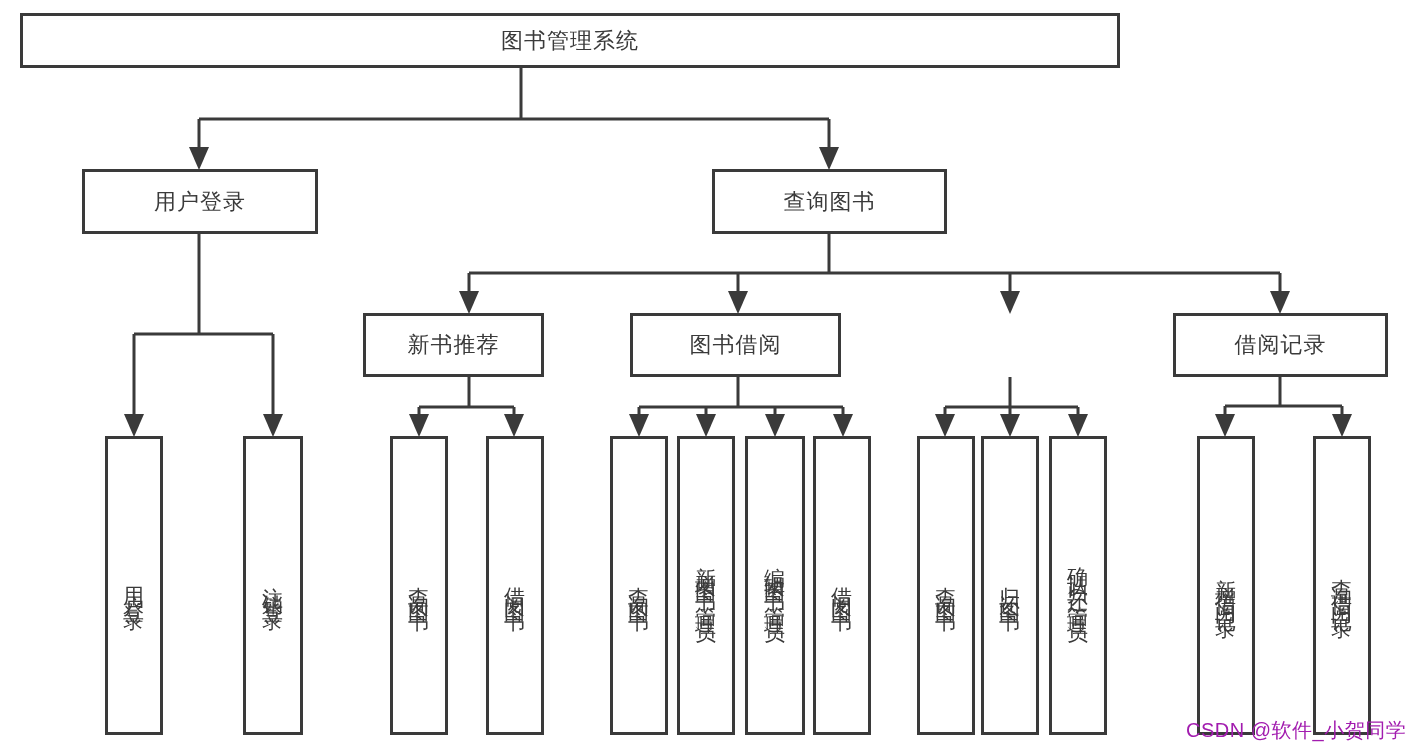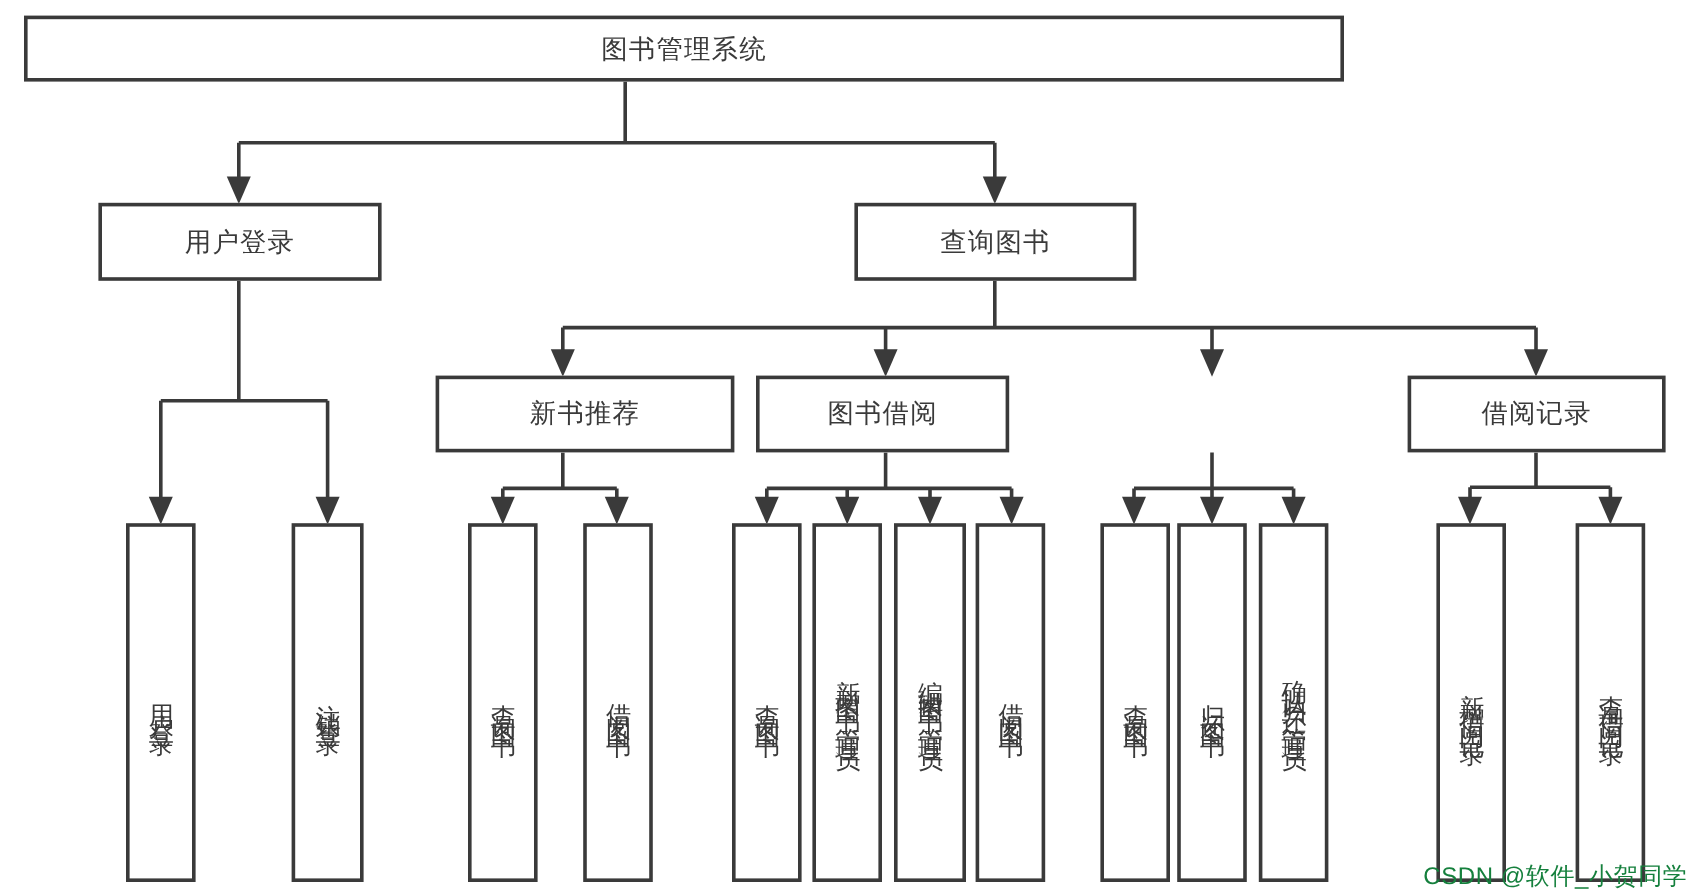--- a/index.html
+++ b/index.html
@@ -49,21 +49,21 @@
     letter-spacing: 8px;
     line-height: 1;
     white-space: nowrap;
   }
 
   .watermark {
     position: absolute;
     left: 1186px;
     top: 717px;
     font-size: 20px;
-    color: #15803d;
+    color: #a21caf;
     letter-spacing: 0.5px;
     white-space: nowrap;
     z-index: 3;
   }
 </style>
 </head>
 <body>
 
 <div class="canvas">
 
@@ -104,21 +104,21 @@
     <span class="label">图书管理系统</span>
   </div>
 
   <div class="node hbox" style="left:82px; top:169px; width:236px; height:65px;">
     <span class="label">用户登录</span>
   </div>
   <div class="node hbox" style="left:712px; top:169px; width:235px; height:65px;">
     <span class="label">查询图书</span>
   </div>
 
-  <div class="node hbox" style="left:363px; top:313px; width:249px; height:64px;">
+  <div class="node hbox" style="left:363px; top:313px; width:181px; height:64px;">
     <span class="label">新书推荐</span>
   </div>
   <div class="node hbox" style="left:630px; top:313px; width:211px; height:64px;">
     <span class="label">图书借阅</span>
   </div>
   <div class="node hbox" style="left:1173px; top:313px; width:215px; height:64px;">
     <span class="label">借阅记录</span>
   </div>
 
   <div class="node leaf" style="left:105px;">

